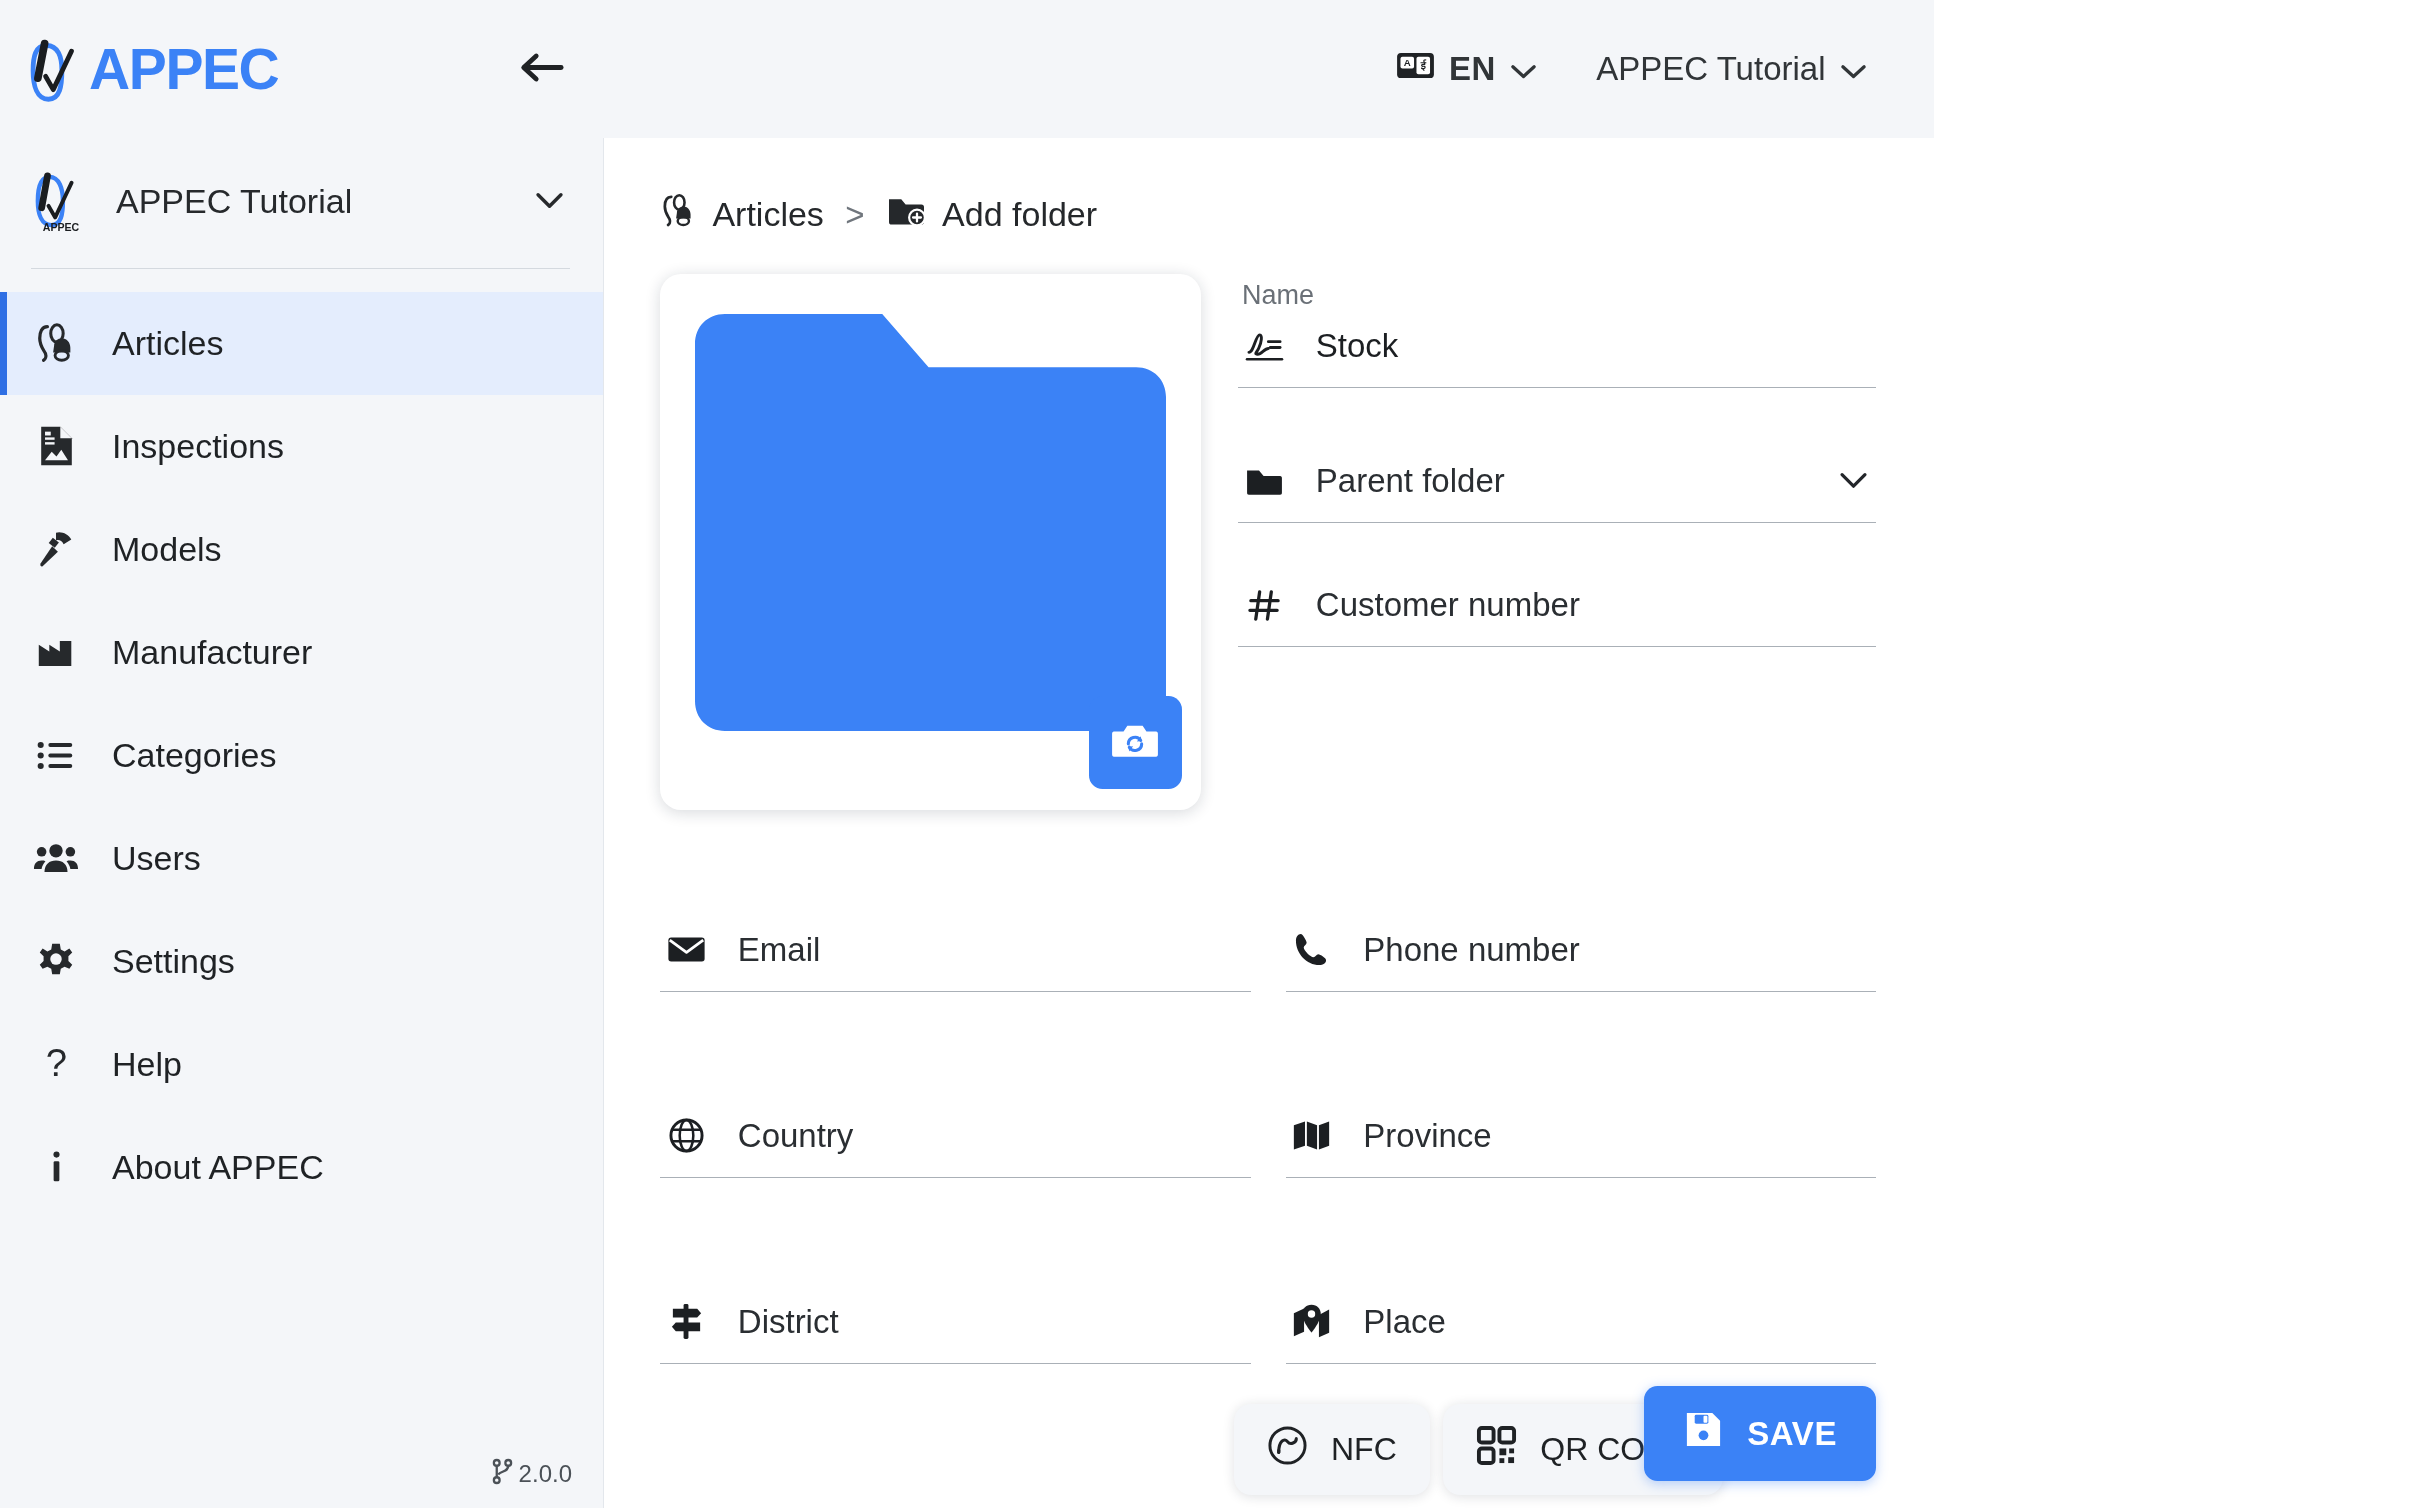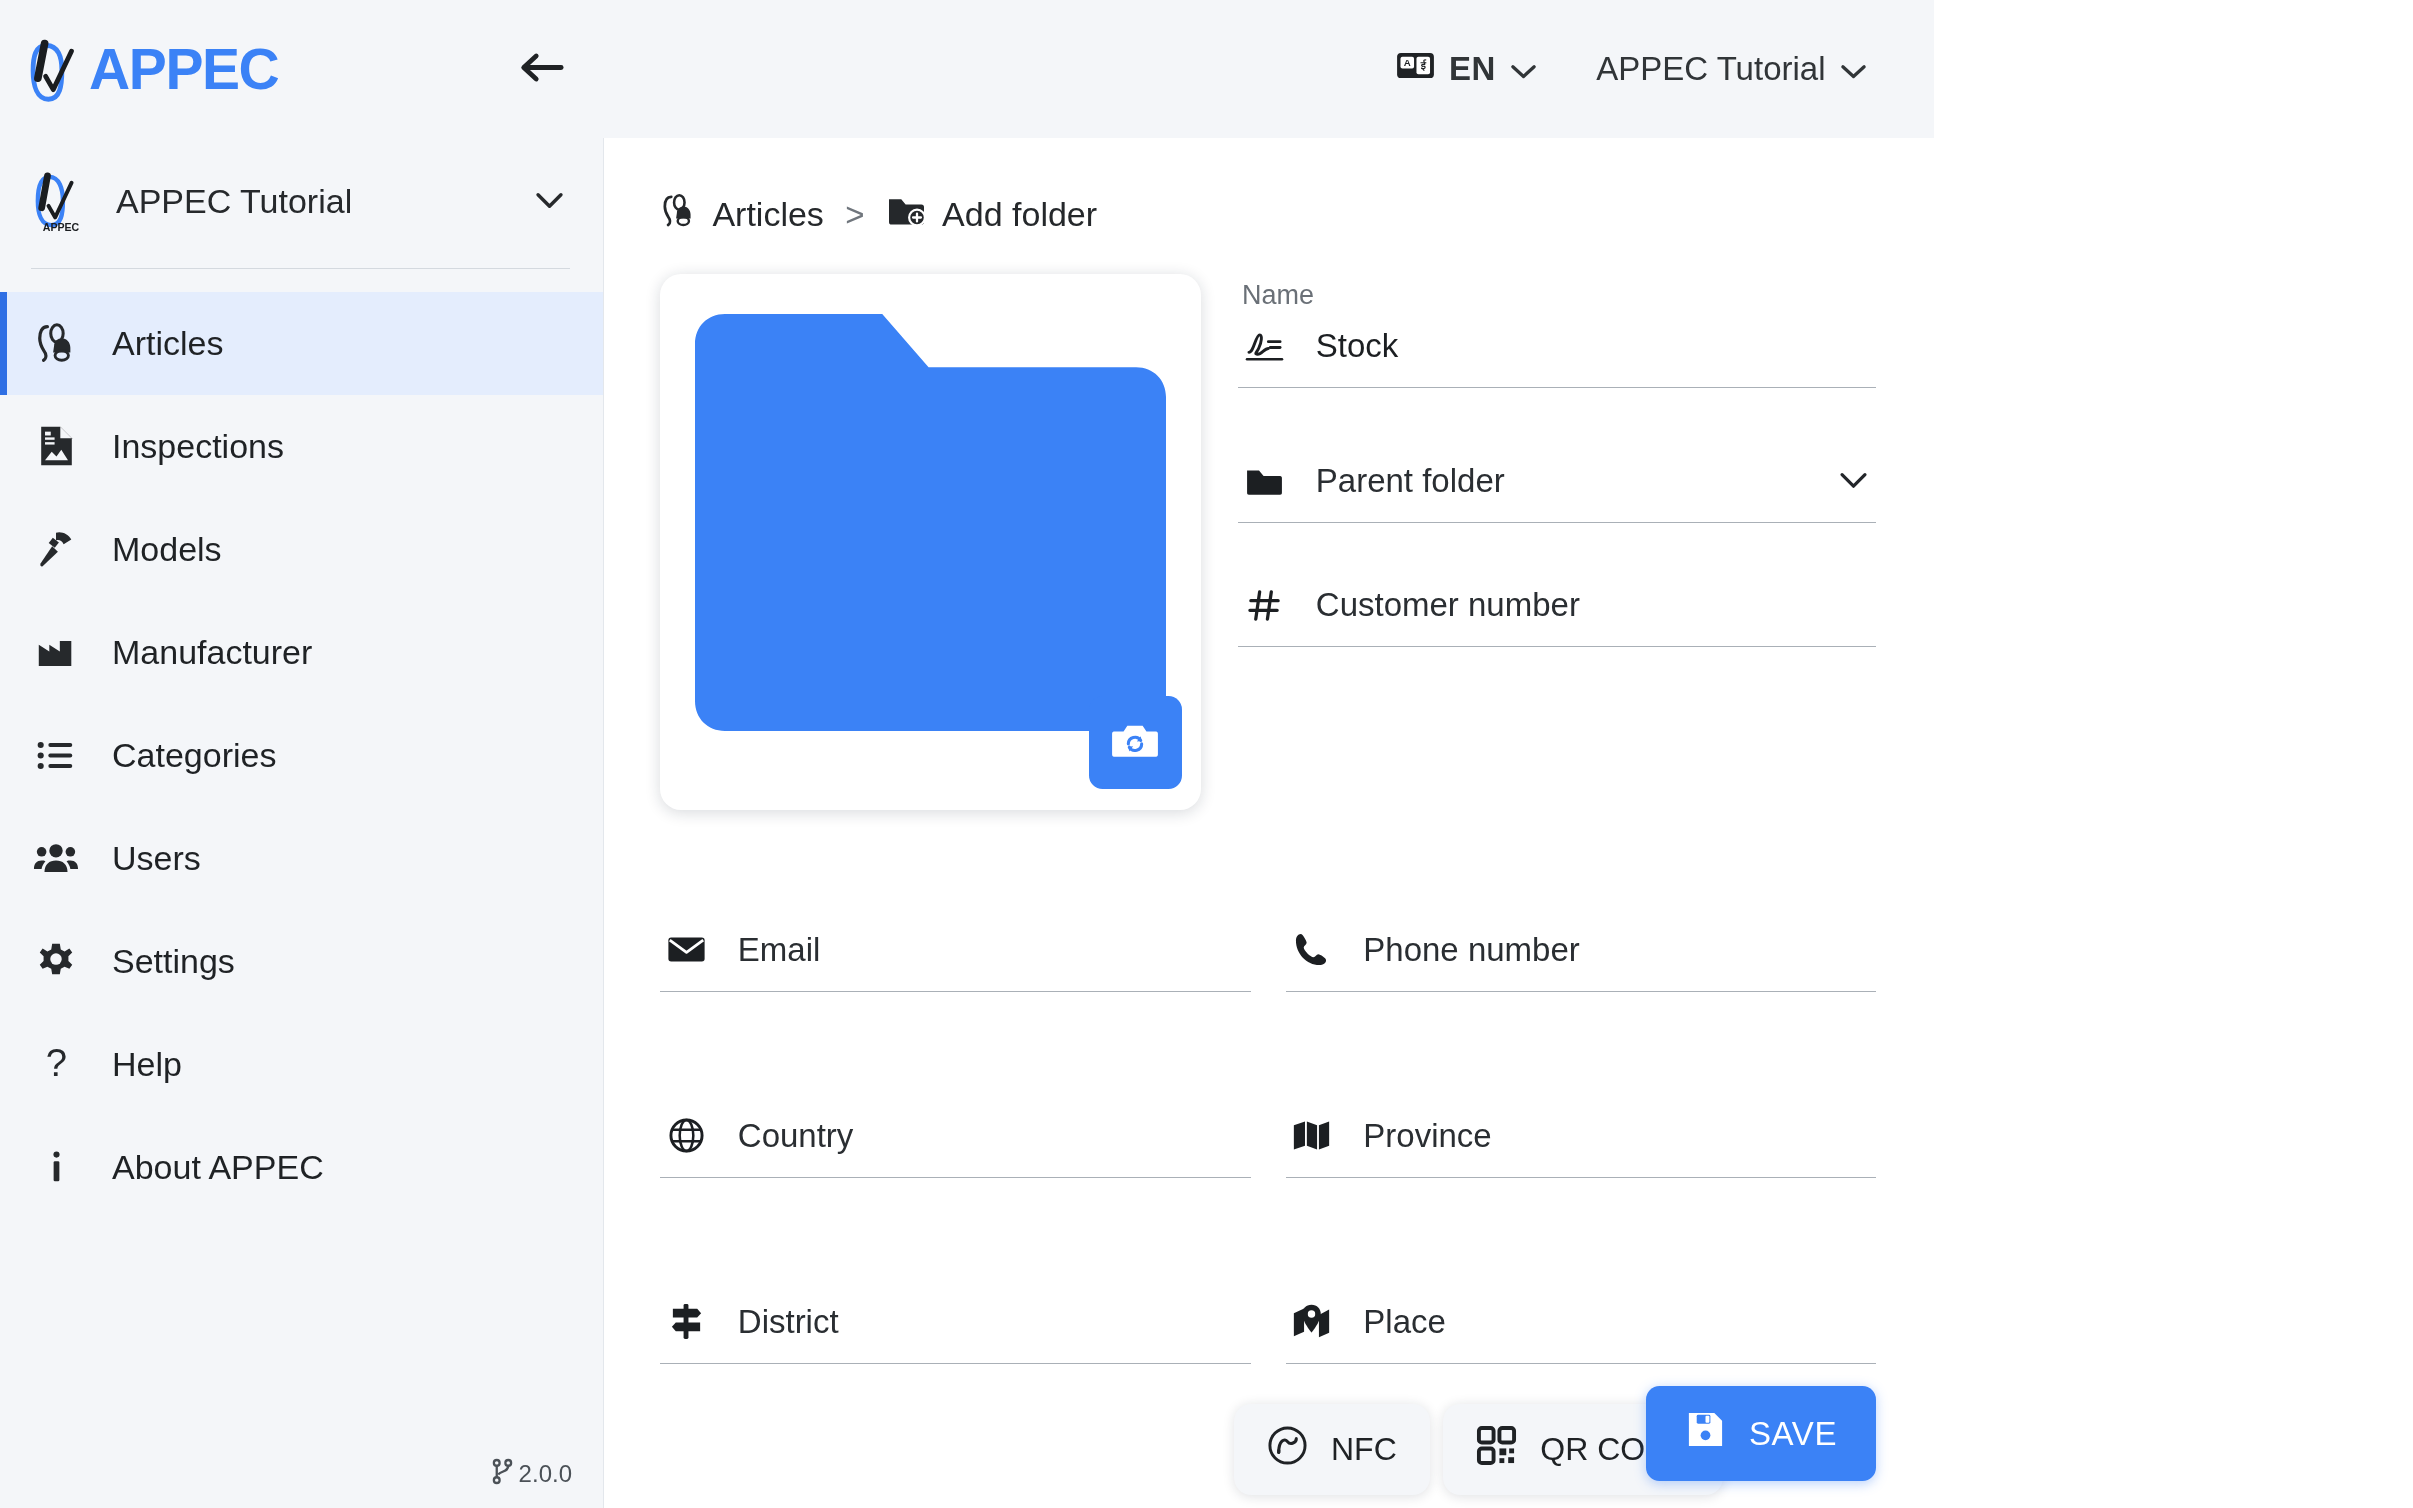--- a/index.html
+++ b/index.html
@@ -158,21 +158,21 @@
     background: #f4f6f9; border-radius: 17.4px;
     padding: 21px 33px;
     box-shadow: 0 1.9px 11.6px rgba(20,30,50,.13);
     font-size: 32px; color: #1f2225; cursor: pointer;
   }
   .save-btn {
     position: absolute; right: 58px; bottom: 27px;
     display: flex; align-items: center; gap: 23px;
     background: #3b82f6; color: #ffffff;
     border-radius: 13.5px; padding: 23px 39px;
-    font-size: 33px; font-weight: 400; letter-spacing: 0.6px;
+    font-size: 33px; font-weight: 700; letter-spacing: 0.6px;
     box-shadow: 0 2.9px 11.6px rgba(59,130,246,.35);
     cursor: pointer;
   }
 </style>
 </head>
 <body>
 
 <div class="app">
 
   <div class="topbar">

